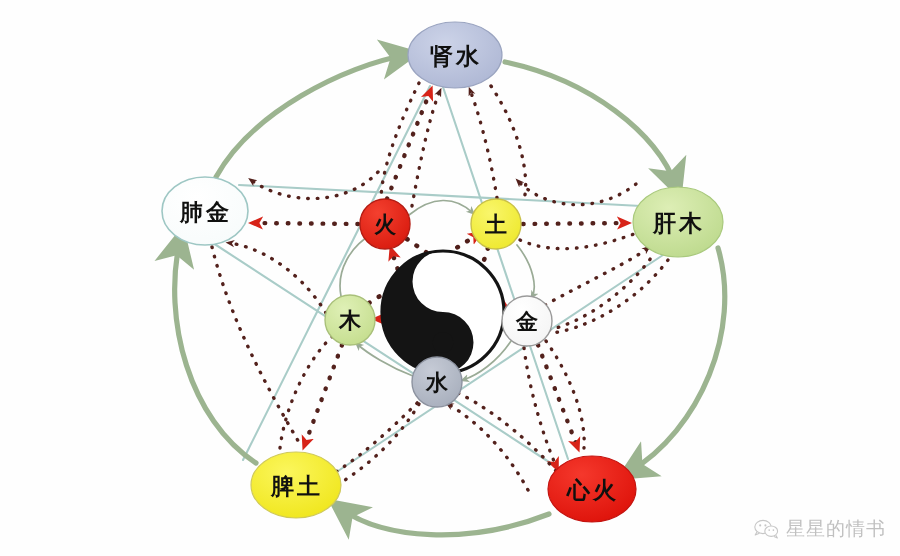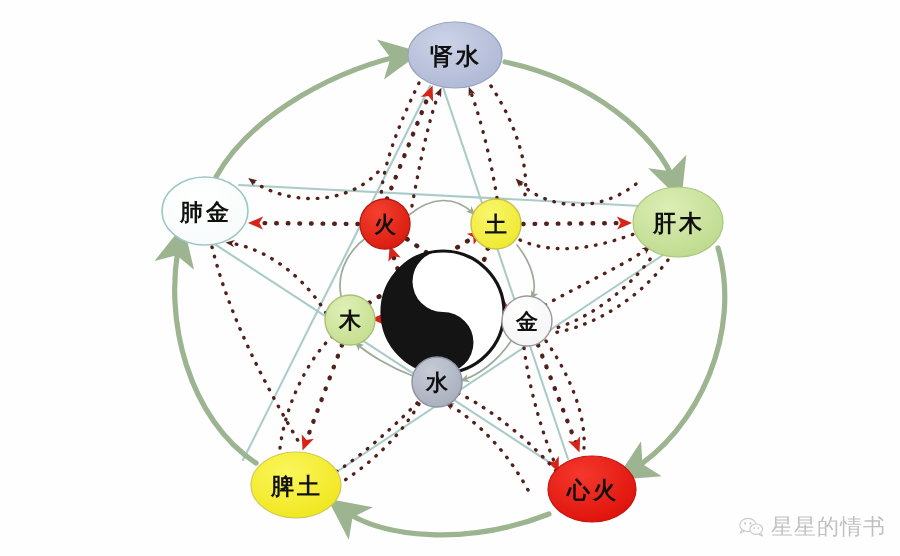--- a/index.html
+++ b/index.html
@@ -45,21 +45,21 @@
     position: absolute;
     right: 14px;
     bottom: 14px;
     display: flex;
     align-items: center;
     gap: 7px;
     opacity: 0.55;
   }
   #watermark .wm-text {
     font-family: "DejaVu Sans", "Liberation Sans", sans-serif;
-    font-size: 22px;
+    font-size: 19px;
     color: #8e8e8e;
     letter-spacing: 1px;
     white-space: nowrap;
   }
   #watermark .wm-icon {
     width: 26px;
     height: 22px;
     flex: 0 0 auto;
   }
 </style>

